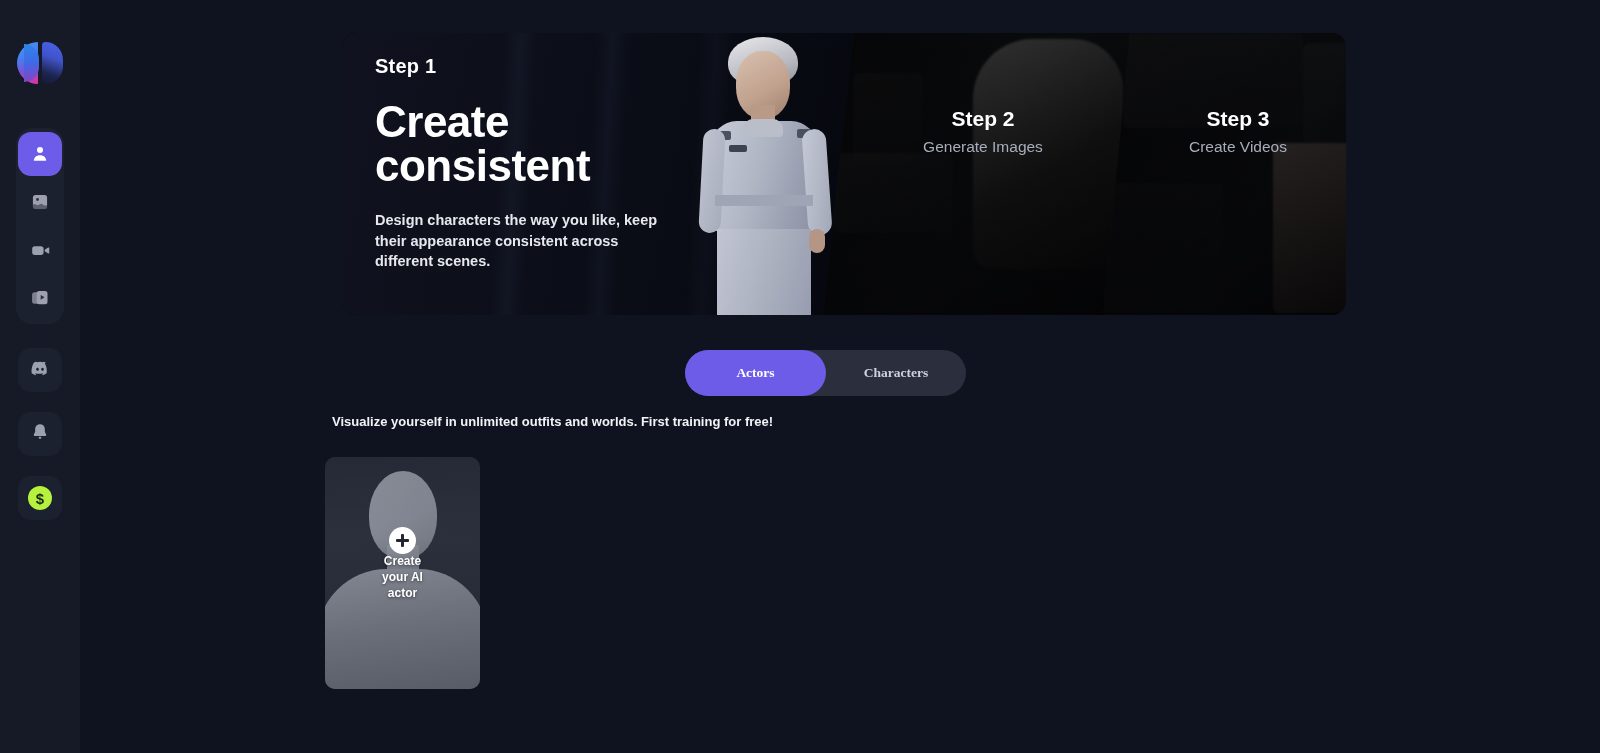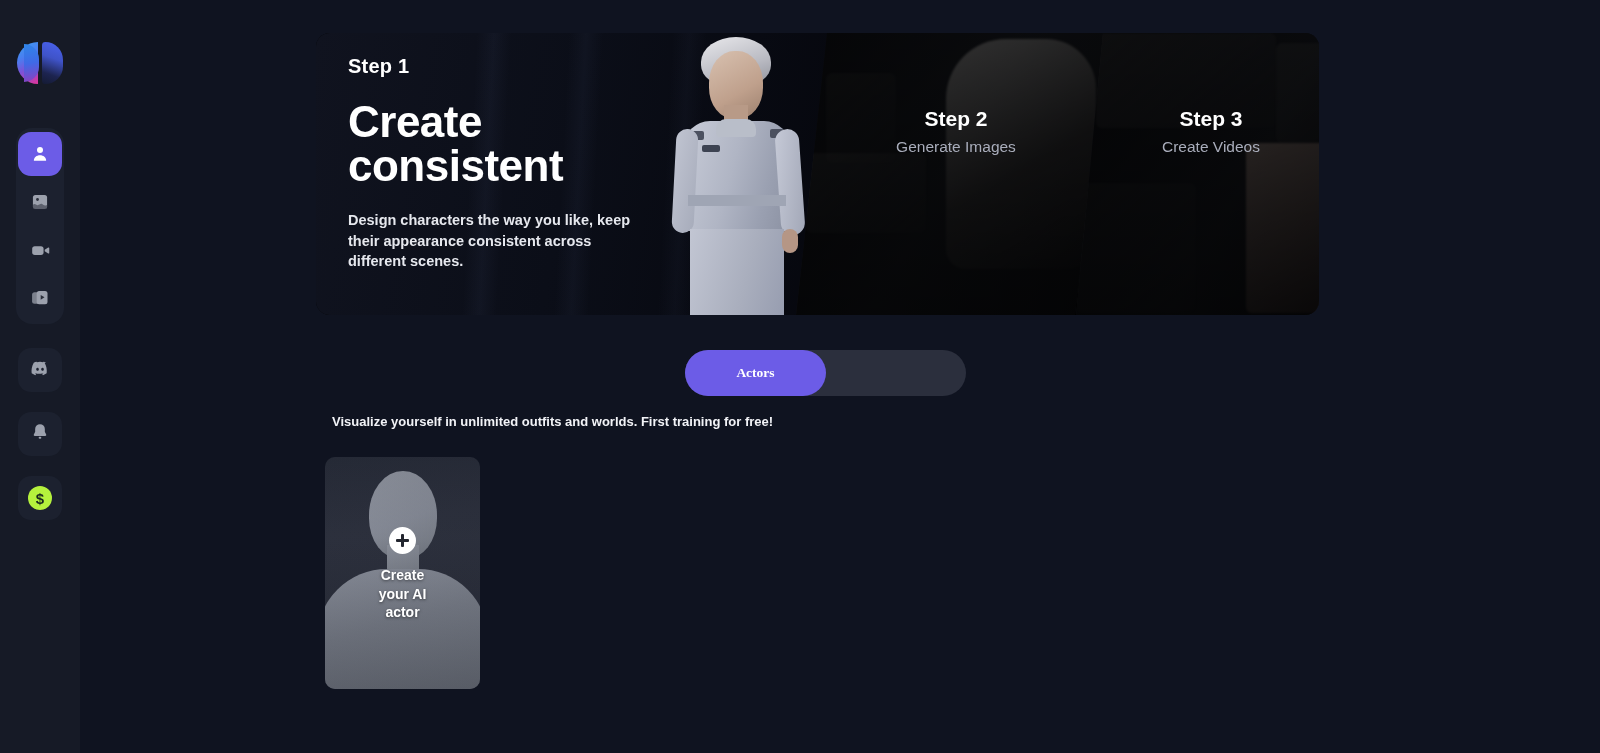--- a/index.html
+++ b/index.html
@@ -63,21 +63,21 @@
   }
 
   
   .main{
     position:absolute; left:80px; top:0; right:0; height:753px;
     background:#0f1320;
   }
 
   
   .hero{
-    position:absolute; left:236px; top:33px;
+    position:absolute; left:263px; top:33px;
     width:1003px; height:282px;
     border-radius:14px; overflow:hidden;
     background:#000000;
   }
   .panel{ position:absolute; top:0; height:282px; }
 
   .panel1{
     left:0; width:560px;
     background:linear-gradient(100deg,#10131f 0%,#0b0e18 45%,#05060c 100%);
   }
@@ -253,22 +253,22 @@
     width:27px; height:27px; border-radius:50%; background:#ffffff;
     display:flex; align-items:center; justify-content:center;
     position:relative;
   }
   .plus-circle::before, .plus-circle::after{
     content:""; position:absolute; background:#23262f; border-radius:1px;
   }
   .plus-circle::before{ width:13px; height:2.6px; }
   .plus-circle::after{ width:2.6px; height:13px; }
   .card-text{
-    margin-top:12px; text-align:center; color:#ffffff;
-    font-size:14px; font-weight:bold; line-height:1.33;
+    text-align:center; color:#ffffff;
+    font-size:12px; font-weight:bold; line-height:1.33;
     text-shadow:0 1px 3px rgba(0,0,0,.5);
   }
 
   .below-text{
     position:absolute; left:252px; top:733px;
     color:#f2f3f7; font-size:13.5px; font-weight:bold;
     overflow:hidden; height:20px;
   }
 </style>
 </head>
@@ -400,20 +400,21 @@
 
     <div class="step-head step3head">
       <div class="t">Step 3</div>
       <div class="s">Create Videos</div>
     </div>
 
   </div>
 
   <div class="toggle">
     <div class="tab active">Actors</div>
+    <div class="tab inactive">Characters</div>
   </div>
 
   <div class="section-sub">Visualize yourself in unlimited outfits and worlds. First training for free!</div>
 
   <div class="create-card">
     <div class="mannequin">
       <div class="mq-head"></div>
       <div class="mq-neck"></div>
       <div class="mq-shoulders"></div>
       <div class="mq-shade"></div>

